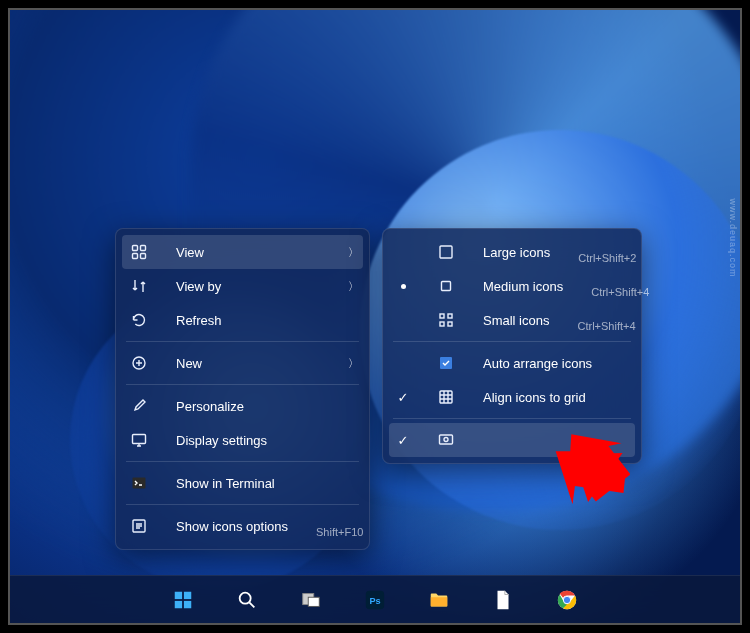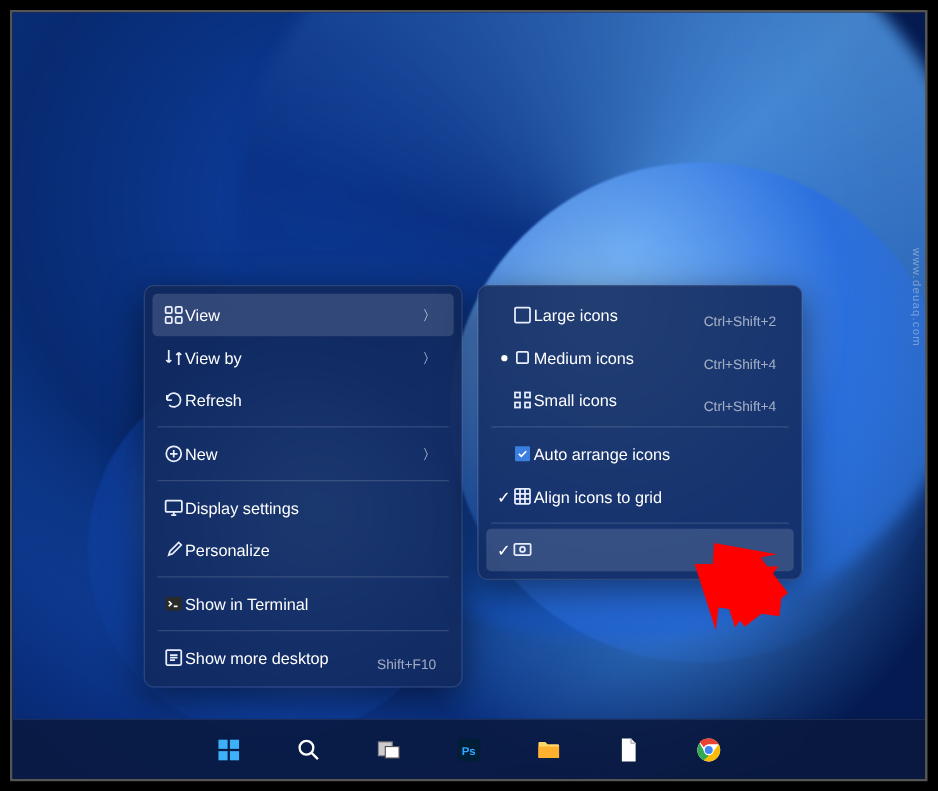--- a/index.html
+++ b/index.html
@@ -51,23 +51,23 @@
     color: #fff;
     font-size: 13px;
   }
   .menu.primary { left: 105px; top: 218px; width: 255px; }
   .menu.sub     { left: 372px; top: 218px; width: 260px; }
 
   .item {
     display: flex;
     align-items: center;
     height: 34px;
-    padding: 0 14px 0 8px;
+    padding: 0 4px 0 8px;
     border-radius: 4px;
-    gap: 0;
+    gap: 28px;
     position: relative;
   }
   .item.hi { background: rgba(255,255,255,0.14); }
   .ic {
     width: 18px; height: 18px;
     display: inline-flex; align-items: center; justify-content: center;
     flex-shrink: 0;
     color: #e8eefc;
   }
   .ic svg { width: 16px; height: 16px; stroke: currentColor; fill: none; stroke-width: 1.4; }
@@ -166,53 +166,53 @@
             <path d="M8 5v6M5 8h6"></path>
           </svg>
       </span>
       <span class="lbl">New</span>
       <span class="chev">〉</span>
     </div>
     <div class="sep"></div>
     <div class="item">
       <span class="ic">
         <svg viewBox="0 0 16 16">
+            <path d="M12 2l2 2-7 7-3 1 1-3 7-7z"></path>
+          </svg>
+      </span>
+      <span class="lbl">Personalize</span>
+    </div>
+    <div class="item">
+      <span class="ic">
+        <svg viewBox="0 0 16 16">
             <rect x="1.5" y="2.5" width="13" height="9" rx="1"></rect>
             <path d="M6 14h4M8 11.5V14"></path>
           </svg>
       </span>
       <span class="lbl">Display settings</span>
     </div>
-    <div class="item">
-      <span class="ic">
-        <svg viewBox="0 0 16 16">
-            <path d="M12 2l2 2-7 7-3 1 1-3 7-7z"></path>
-          </svg>
-      </span>
-      <span class="lbl">Personalize</span>
-    </div>
     <div class="sep"></div>
     <div class="item">
       <span class="ic">
         <svg viewBox="0 0 16 16">
             <rect x="1.5" y="2.5" width="13" height="11" rx="1" fill="#2a2a2a" stroke="none"></rect>
             <path d="M4 6l2 2-2 2M8 10h3" stroke="#fff"></path>
           </svg>
       </span>
       <span class="lbl">Show in Terminal</span>
     </div>
     <div class="sep"></div>
     <div class="item">
       <span class="ic">
         <svg viewBox="0 0 16 16">
             <rect x="2" y="2" width="12" height="12" rx="1"></rect>
             <path d="M5 6h6M5 8h6M5 10h4"></path>
           </svg>
       </span>
-      <span class="lbl">Show more desktop</span>
+      <span class="lbl">Show icons options</span>
       <span class="hint">Shift+F10</span>
     </div>
   </div>
 
   <div class="menu sub">
     <div class="item">
       <span class="bullet-col"></span>
       <span class="ic">
         <svg viewBox="0 0 16 16">
             <rect x="2" y="2" width="12" height="12" rx="1"></rect>

